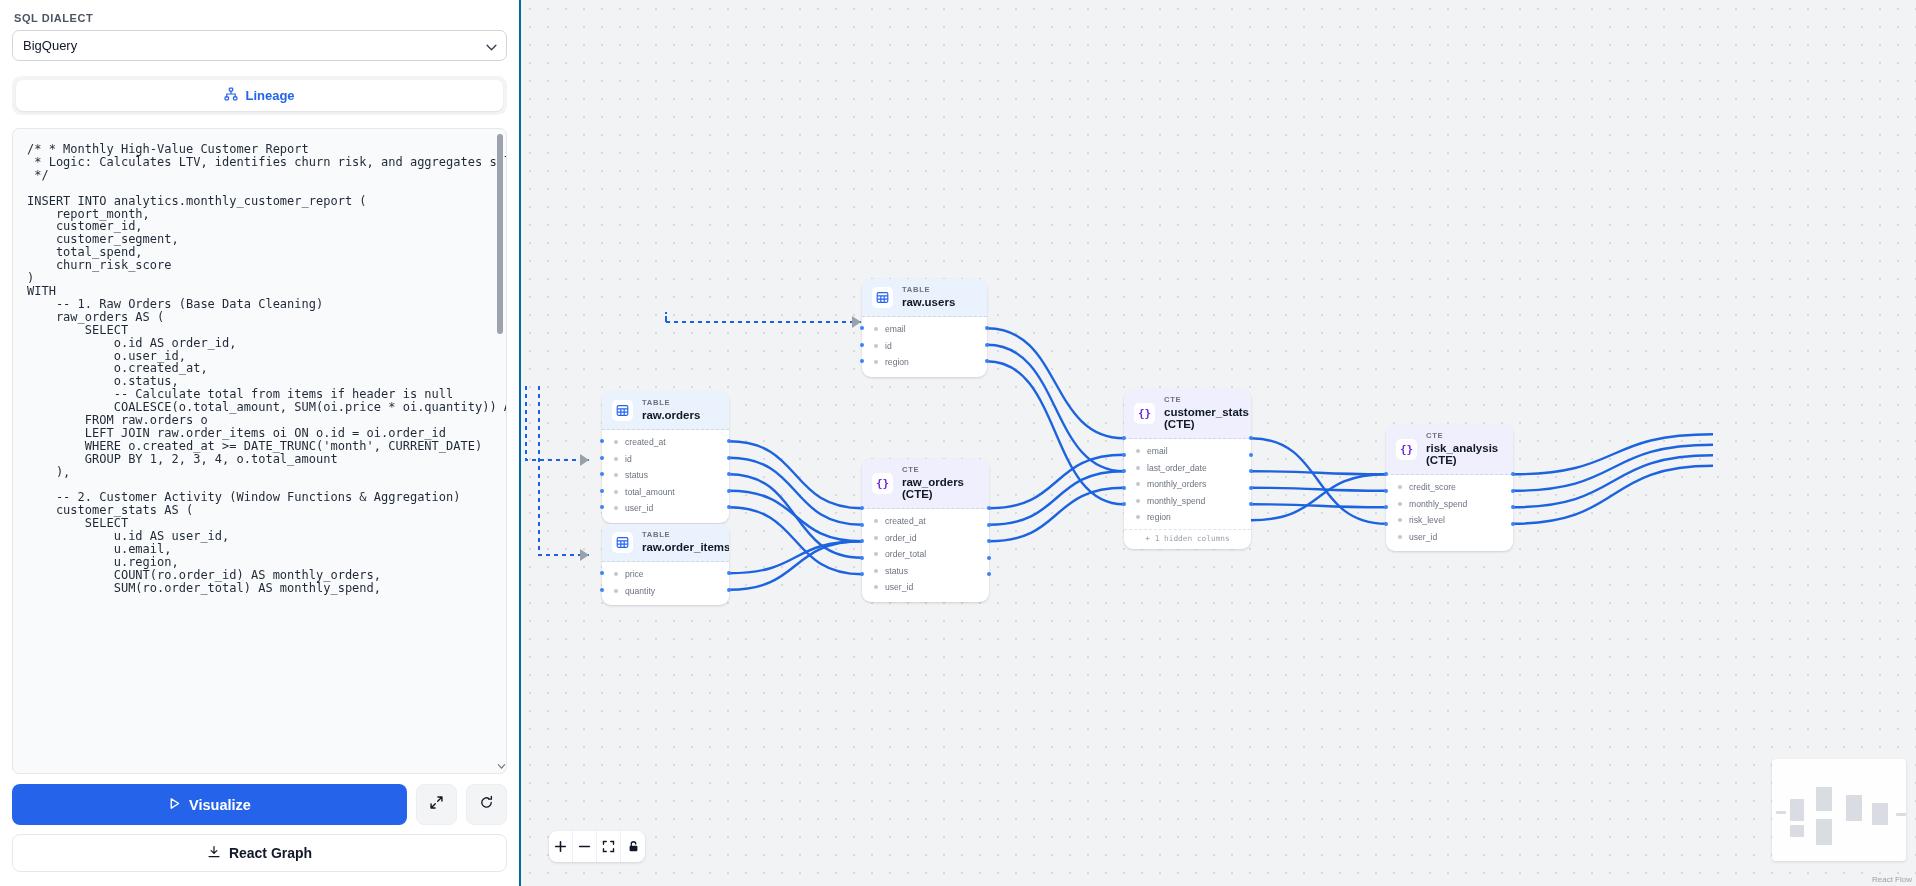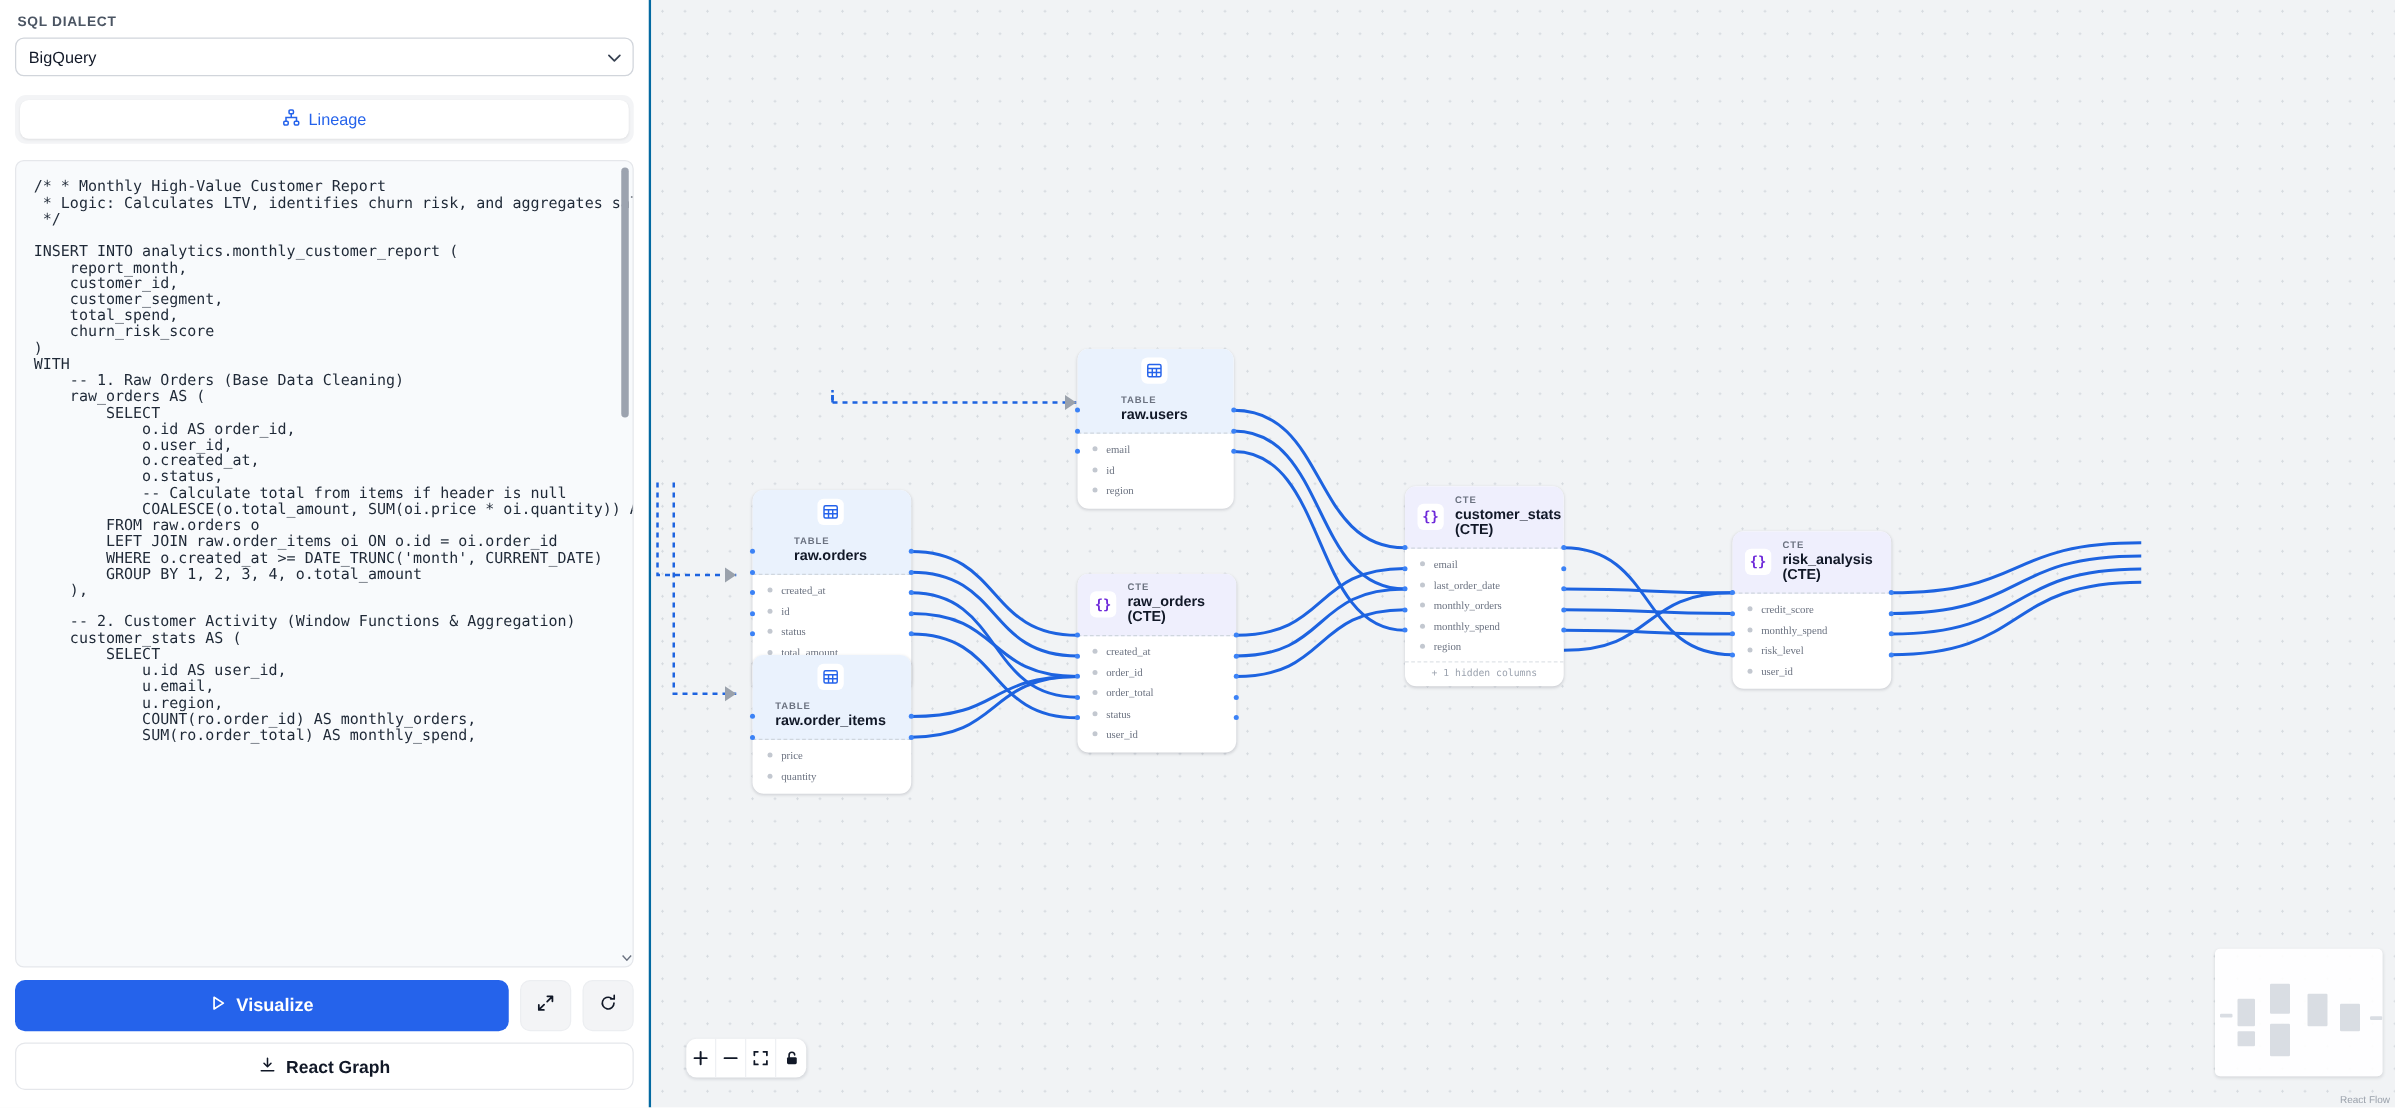--- a/index.html
+++ b/index.html
@@ -42,21 +42,21 @@
   
   .tabs {
     margin-top: 15px;
     background: #f3f4f6; border-radius: 9px;
     padding: 4px; display: flex; gap: 2px;
     height: 39px;
   }
   .tab {
     flex: 1; display: flex; align-items: center; justify-content: center;
     gap: 7px; border-radius: 7px; cursor: pointer;
-    font-size: 13px; font-weight: 400; color: #6b7280;
+    font-size: 13px; font-weight: 700; color: #6b7280;
     background: transparent; border: none;
     font-family: "Liberation Sans", sans-serif;
   }
   .tab.active { background: #ffffff; color: #2563eb; box-shadow: 0 1px 2px rgba(0,0,0,.08); }
 
   
   .lineage-row {
     margin-top: 16px; display: flex; align-items: center;
     justify-content: space-between; padding: 0 4px 0 6px;
     height: 24px;
@@ -148,21 +148,21 @@
     border-radius: 9px;
     box-shadow: 0 1px 3px rgba(16,24,40,.10), 0 1px 2px rgba(16,24,40,.06);
     overflow: hidden;
     cursor: pointer;
   }
   .node-head {
     display: flex; align-items: center; gap: 9px;
     padding: 7px 12px 8px 10px;
     border-bottom: 1px dashed #cfd6de;
   }
-  .node.table .node-head { background: #eaf2fd; flex-direction: column; }
+  .node.table .node-head { background: #eaf2fd; }
   .node.cte   .node-head { background: #efeffd; }
   .head-icon {
     width: 21px; height: 21px; border-radius: 5px;
     background: #ffffff;
     display: flex; align-items: center; justify-content: center;
     flex: 0 0 auto;
   }
   .node.cte .head-icon {
     color: #6d28d9; font-family: "DejaVu Sans Mono", monospace;
     font-size: 11px; font-weight: 700;
@@ -171,21 +171,21 @@
   .kind {
     font-size: 7.6px; font-weight: 700; letter-spacing: .7px;
     color: #6b7280; display: block; margin-bottom: 2px;
   }
   .nname { font-size: 11.5px; font-weight: 700; color: #111827; display: block; }
   .cols { padding: 4px 0 6px 0; }
   .col {
     display: flex; align-items: center; gap: 7px;
     padding: 0 12px 0 12px;
     height: 16.5px;
-    font-family: Liberation Serif, serif;
+    font-family: Liberation Sans, sans-serif;
     font-size: 8.6px; color: #6b7280; text-align: center;
   }
   .dot { width: 4px; height: 4px; border-radius: 50%; background: #c3c8d0; flex: 0 0 auto; }
   .port {
     position: absolute; width: 4px; height: 4px; border-radius: 50%;
     background: #3b82f6;
   }
   .hidden-cols {
     border-top: 1px dashed #dfe3e8;
     margin-top: 3px; padding-top: 4px;

